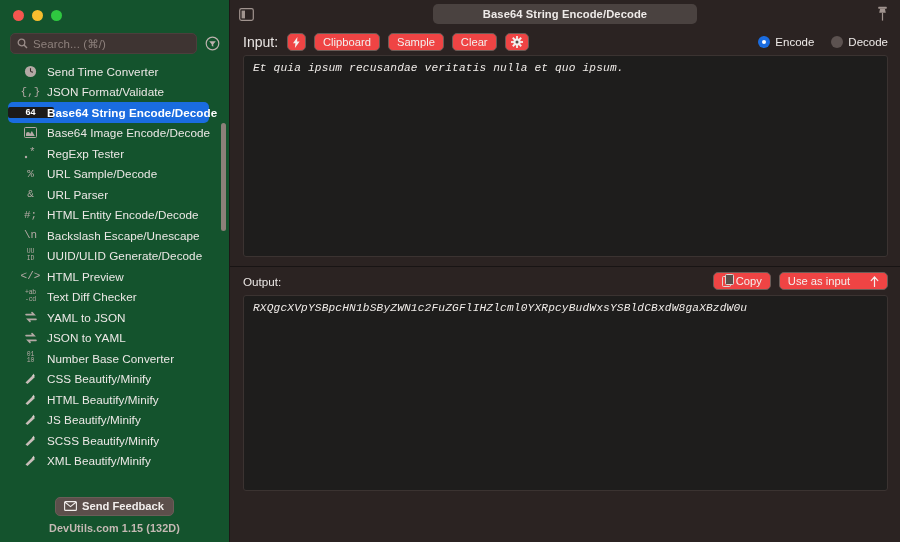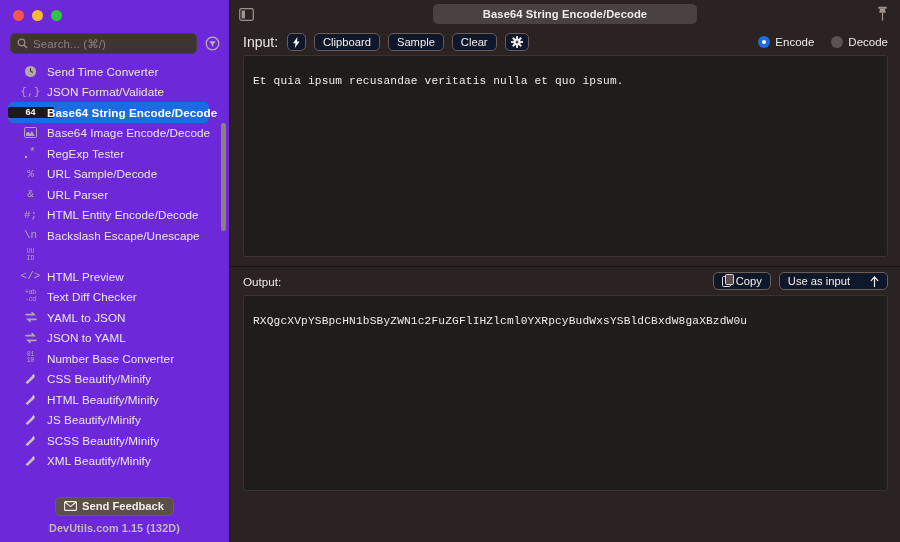--- a/index.html
+++ b/index.html
@@ -10,21 +10,21 @@
     font-family: "Liberation Sans", sans-serif;
     background: #2b2322;
     color: #e8e4e2;
     -webkit-font-smoothing: antialiased;
   }
   #app { position: relative; width: 900px; height: 542px; display: flex; }
 
   
   .sidebar {
     width: 230px; height: 542px;
-    background: #6d28d9;
+    background: #14532d;
     position: relative;
     display: flex; flex-direction: column;
     border-right: 1px solid #1d1817;
   }
   .traffic {
     height: 30px; display: flex; align-items: center;
     padding-left: 13px; gap: 8px; flex: 0 0 auto;
   }
   .dot { width: 11px; height: 11px; border-radius: 50%; display: block; }
   .dot.red { background: #f5564f; }
@@ -148,21 +148,21 @@
     width: 16px; height: 18px;
     display: flex; align-items: center; justify-content: center;
   }
 
   .toolrow {
     height: 26px; flex: 0 0 auto;
     display: flex; align-items: center; padding: 0 12px 0 13px; gap: 8px;
   }
   .toolrow .lbl { font-size: 14px; color: #eae6e4; margin-right: 1px; }
   .btn {
-    background: #0f172a; border: 1px solid #6a5c57; border-radius: 5px;
+    background: #ef4444; border: 1px solid #6a5c57; border-radius: 5px;
     height: 18px; padding: 0 8px;
     display: flex; align-items: center; justify-content: center;
     font-size: 11.2px; color: #f3efed; cursor: default; white-space: nowrap;
   }
   .btn.icon-only { padding: 0 5px; }
   .spacer { flex: 1 1 auto; }
   .radio-group { display: flex; align-items: center; gap: 17px; padding-left: 20px; }
   .radio { display: flex; align-items: center; gap: 5px; cursor: default; }
   .radio .knob {
     width: 12px; height: 12px; border-radius: 50%;
@@ -171,21 +171,21 @@
   .radio.on .knob { background: #1a6ce0; }
   .radio.on .knob::after {
     content: ""; position: absolute; left: 4px; top: 4px;
     width: 4px; height: 4px; border-radius: 50%; background: #fff;
   }
   .radio span.rl { font-size: 11.5px; color: #efebe9; }
 
   .editor-wrap { flex: 0 0 auto; padding: 0 12px 0 13px; }
   .editor {
     background: #1e1d1c; border: 1px solid #3b3331; border-radius: 3px;
-    padding: 17px 9px; overflow: hidden;
+    padding: 4px 9px; overflow: hidden; font-style: italic;
   }
   .editor.input { height: 202px; }
   .editor.output { height: 196px; }
   .code {
     font-family: "Liberation Mono", monospace;
     font-size: 11.2px; color: #f0ece9;
     white-space: pre-wrap; word-break: break-all; line-height: 1.45;
     letter-spacing: .15px;
   }
 
@@ -293,20 +293,21 @@
         <span class="tool-label">HTML Entity Encode/Decode</span>
       </div>
 
       <div class="tool-item">
         <span class="tool-ico mono-ico">\n</span>
         <span class="tool-label">Backslash Escape/Unescape</span>
       </div>
 
       <div class="tool-item">
         <span class="tool-ico tiny-ico">UU<br>ID</span>
+        <span class="tool-label">UUID/ULID Generate/Decode</span>
       </div>
 
       <div class="tool-item">
         <span class="tool-ico mono-ico">&lt;/&gt;</span>
         <span class="tool-label">HTML Preview</span>
       </div>
 
       <div class="tool-item">
         <span class="tool-ico tiny-ico">+ab<br>-cd</span>
         <span class="tool-label">Text Diff Checker</span>

